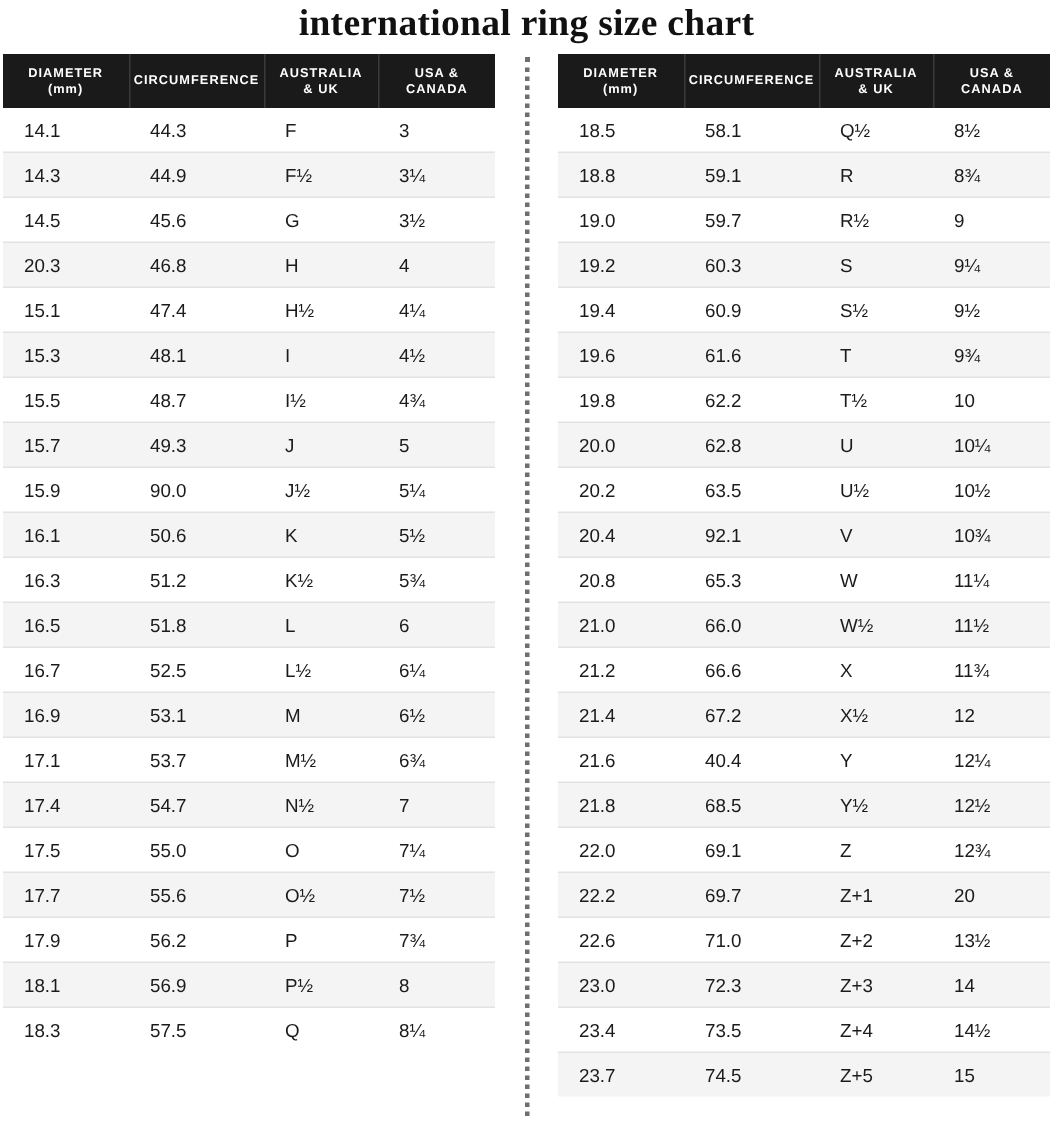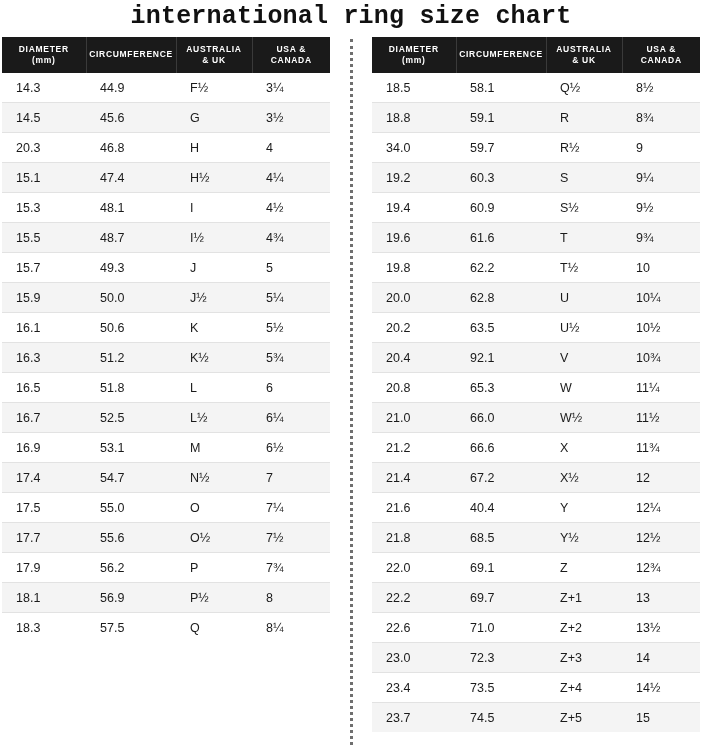--- a/index.html
+++ b/index.html
@@ -14,21 +14,21 @@
     color: #1b1b1b;
     overflow: hidden;
   }
   .page {
     width: 702px;
     height: 747px;
     position: relative;
     box-sizing: border-box;
   }
   .title {
-    font-family: Liberation Mono, monospace;
+    font-family: Liberation Serif, serif;
     font-weight: bold;
     font-size: 25px;
     text-align: center;
     letter-spacing: 0.2px;
     margin: 2px 0 6px 0;
     color: #111111;
   }
   .charts {
     display: flex;
     flex-direction: row;
@@ -133,20 +133,26 @@
               <span class="sub">&amp; UK</span>
             </th>
             <th>
               <span>USA &amp;</span>
               <span class="sub">CANADA</span>
             </th>
           </tr>
         </thead>
         <tbody>
           <tr>
+            <td>14.1</td>
+            <td>44.3</td>
+            <td>F</td>
+            <td>3</td>
+          </tr>
+          <tr>
             <td>14.3</td>
             <td>44.9</td>
             <td>F½</td>
             <td>3¼</td>
           </tr>
           <tr>
             <td>14.5</td>
             <td>45.6</td>
             <td>G</td>
             <td>3½</td>
@@ -176,21 +182,21 @@
             <td>4¾</td>
           </tr>
           <tr>
             <td>15.7</td>
             <td>49.3</td>
             <td>J</td>
             <td>5</td>
           </tr>
           <tr>
             <td>15.9</td>
-            <td>50.0</td>
+            <td>90.0</td>
             <td>J½</td>
             <td>5¼</td>
           </tr>
           <tr>
             <td>16.1</td>
             <td>50.6</td>
             <td>K</td>
             <td>5½</td>
           </tr>
           <tr>
@@ -209,20 +215,26 @@
             <td>16.7</td>
             <td>52.5</td>
             <td>L½</td>
             <td>6¼</td>
           </tr>
           <tr>
             <td>16.9</td>
             <td>53.1</td>
             <td>M</td>
             <td>6½</td>
+          </tr>
+          <tr>
+            <td>17.1</td>
+            <td>53.7</td>
+            <td>M½</td>
+            <td>6¾</td>
           </tr>
           <tr>
             <td>17.4</td>
             <td>54.7</td>
             <td>N½</td>
             <td>7</td>
           </tr>
           <tr>
             <td>17.5</td>
             <td>55.0</td>
@@ -295,21 +307,21 @@
             <td>Q½</td>
             <td>8½</td>
           </tr>
           <tr>
             <td>18.8</td>
             <td>59.1</td>
             <td>R</td>
             <td>8¾</td>
           </tr>
           <tr>
-            <td>34.0</td>
+            <td>19.0</td>
             <td>59.7</td>
             <td>R½</td>
             <td>9</td>
           </tr>
           <tr>
             <td>19.2</td>
             <td>60.3</td>
             <td>S</td>
             <td>9¼</td>
           </tr>
@@ -388,21 +400,21 @@
           <tr>
             <td>22.0</td>
             <td>69.1</td>
             <td>Z</td>
             <td>12¾</td>
           </tr>
           <tr>
             <td>22.2</td>
             <td>69.7</td>
             <td>Z+1</td>
-            <td>13</td>
+            <td>20</td>
           </tr>
           <tr>
             <td>22.6</td>
             <td>71.0</td>
             <td>Z+2</td>
             <td>13½</td>
           </tr>
           <tr>
             <td>23.0</td>
             <td>72.3</td>

